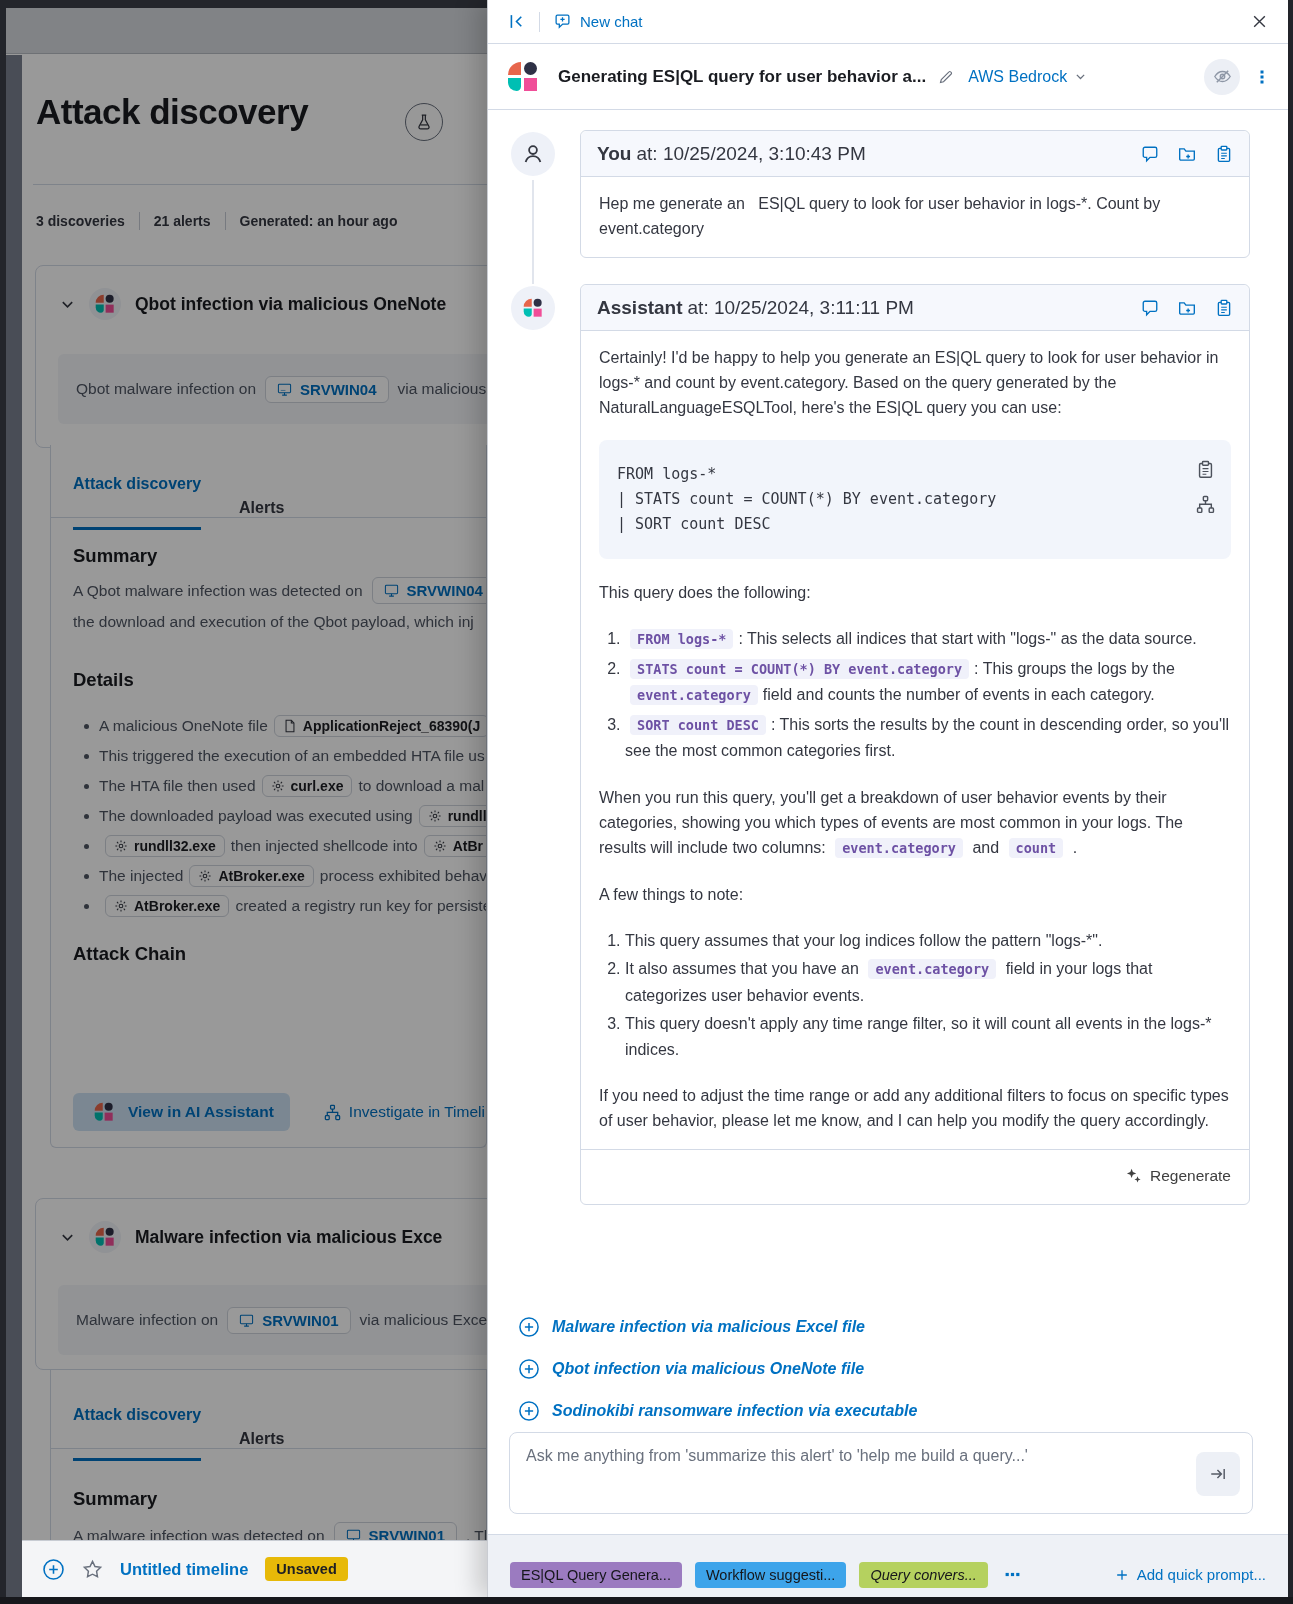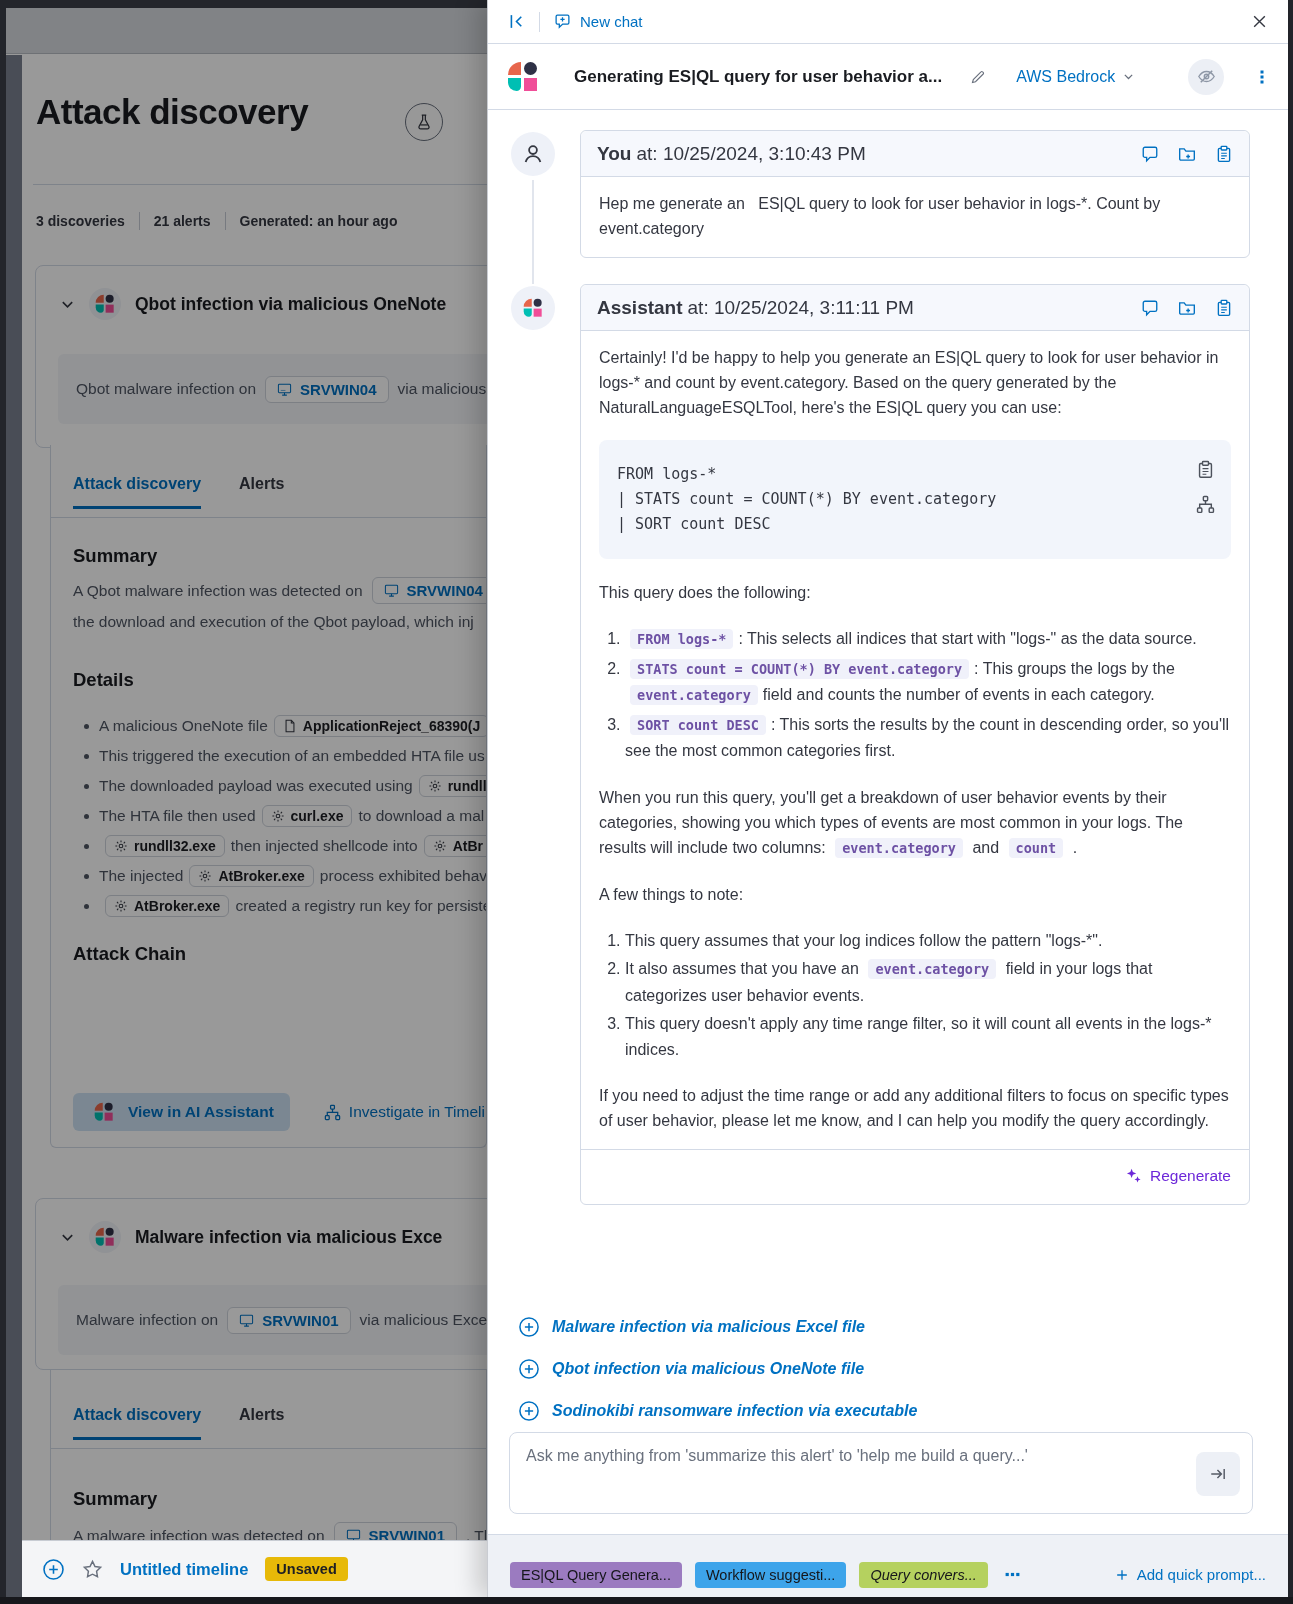--- a/index.html
+++ b/index.html
@@ -30,21 +30,21 @@
   .host-chip{display:inline-flex;align-items:center;gap:8px;border:1px solid #cfd4dd;border-radius:6px;background:#fff;
     padding:4px 11px;color:#0071c2;font-weight:600;font-size:15px;margin:0 9px;white-space:nowrap;flex:0 0 auto;}
   .host-chip svg{flex:0 0 auto;}
 
   .acc-panel{position:absolute;left:44px;width:437px;background:#fff;border:1px solid #d3dae6;border-radius:0 0 6px 6px;border-top:none;overflow:hidden;}
   .acc1{top:437px;height:703px;}
   .acc2{top:1362px;height:230px;}
   .tabs-row{position:absolute;left:22px;top:30px;display:flex;gap:38px;}
   .tab{font-size:16px;font-weight:700;padding-bottom:13px;white-space:nowrap;}
   .tab.active{color:#0071c2;border-bottom:3px solid #0071c2;}
-  .tab.idle{color:#343741;}
+  .tab.idle{color:#343741;margin-top:24px;}
   .tabs-divider{position:absolute;left:0;right:0;top:72px;border-top:1px solid #d3dae6;}
   .sec-h{font-size:18.5px;font-weight:700;color:#1a1c21;position:absolute;left:22px;}
   .body-line{position:absolute;left:22px;font-size:15.5px;color:#4f5663;white-space:nowrap;display:flex;align-items:center;}
   .echip{display:inline-flex;align-items:center;gap:6px;border:1px solid #cfd4dd;border-radius:6px;background:#fff;
     padding:2px 8px;color:#1d1e24;font-weight:700;font-size:14px;margin:0 6px;white-space:nowrap;flex:0 0 auto;}
   .echip svg{color:#343741;}
   .details-ul{position:absolute;left:40px;top:260px;margin:8px;padding:0;list-style:none;}
   .details-ul li{position:relative;margin:0 0 4px;font-size:15.5px;color:#4f5663;white-space:nowrap;display:flex;align-items:center;height:26px;}
   .details-ul li::before{content:"";position:absolute;left:-15px;top:11px;width:5px;height:5px;border-radius:50%;background:#4f5663;}
 
@@ -74,21 +74,21 @@
   
   .flyout{position:absolute;left:487px;top:0;width:801px;height:1597px;background:#fff;z-index:100;
     border-left:1px solid #c9ccd2;box-shadow:-10px 0 22px rgba(0,0,0,.18);}
   .fly-topbar{position:absolute;left:0;right:0;top:0;height:44px;border-bottom:1px solid #d3dae6;
     display:flex;align-items:center;padding:0 20px;gap:14px;}
   .topbar-sep{width:1px;height:20px;background:#d3dae6;}
   .newchat{display:inline-flex;align-items:center;gap:9px;color:#0071c2;font-size:15px;font-weight:500;}
   .close-x{margin-left:auto;color:#343741;display:flex;}
 
   .fly-titlerow{position:absolute;left:0;right:0;top:44px;height:66px;border-bottom:1px solid #d3dae6;
-    display:flex;align-items:center;padding:0 18px 0 20px;gap:16px;}
+    display:flex;align-items:center;padding:0 18px 0 20px;gap:0;}
   .conv-title{font-size:17px;font-weight:700;color:#1a1c21;margin-left:20px;white-space:nowrap;}
   .conn-link{display:inline-flex;align-items:center;gap:7px;color:#0071c2;font-size:16px;margin-left:14px;white-space:nowrap;}
   .anon-btn{margin-left:auto;width:36px;height:36px;border-radius:50%;background:#eceff5;display:flex;align-items:center;justify-content:center;color:#8e97a6;}
   .dots-v{margin-left:14px;color:#0071c2;display:flex;}
 
   .avatar{position:absolute;width:44px;height:44px;border-radius:50%;background:#eef1f8;display:flex;align-items:center;justify-content:center;color:#343741;}
   .conn-line{position:absolute;left:44px;top:180px;width:2px;height:104px;background:#e1e5ed;}
 
   .msg{position:absolute;left:92px;width:670px;border:1px solid #d3dae6;border-radius:6px;background:#fff;}
   .msg-head{height:46px;background:#f6f8fd;border-bottom:1px solid #d3dae6;border-radius:6px 6px 0 0;
@@ -100,21 +100,21 @@
 
   .code-block{margin-top:20px;background:#f2f5fb;border-radius:8px;padding:22px 18px;position:relative;
     font-family:"DejaVu Sans Mono",monospace;font-size:15px;line-height:25px;color:#343741;}
   .code-actions{position:absolute;right:16px;top:20px;display:flex;flex-direction:column;gap:16px;color:#4d525c;}
   .p-block{margin:21px 0 0;}
   .icode{font-family:"DejaVu Sans Mono",monospace;font-size:13.5px;font-weight:700;color:#6d51a4;background:#f0f1fa;
     border-radius:4px;padding:2px 7px;margin:0 5px;white-space:nowrap;}
   ol.chat-list{margin:21px 0 0;padding:0 0 0 26px;}
   ol.chat-list li{margin:0 0 3px;line-height:25.5px;}
   .msg-divider{border-top:1px solid #d3dae6;margin:16px -18px 0;}
-  .regen-row{display:flex;justify-content:flex-end;align-items:center;gap:8px;padding:13px 0 0;color:#6d28d9;font-size:15.5px;font-weight:500;}
+  .regen-row{display:flex;justify-content:flex-end;align-items:center;gap:8px;padding:13px 0 0;color:#404040;font-size:15.5px;font-weight:500;}
 
   .suggestions{position:absolute;left:30px;top:1306px;font-style:italic;}
   .sugg-row{display:flex;align-items:center;gap:12px;height:42px;color:#0071c2;font-size:16px;font-weight:600;white-space:nowrap;}
 
   .chat-input{position:absolute;left:21px;top:1432px;width:744px;height:82px;border:1px solid #d3dae6;border-radius:8px;background:#fff;}
   .chat-input textarea{position:absolute;inset:0;border:none;outline:none;resize:none;background:transparent;
     font-family:"Liberation Sans",sans-serif;font-size:16px;color:#343741;padding:14px 70px 14px 16px;}
   .chat-input textarea::placeholder{color:#69707d;}
   .send-btn{position:absolute;right:12px;top:19px;width:44px;height:44px;border-radius:8px;background:#edf0f6;
     display:flex;align-items:center;justify-content:center;color:#555b66;}
@@ -221,39 +221,39 @@
               <path d="M3.5 1.5h6l3 3v10h-9z" fill="none" stroke="currentColor" stroke-width="1.2"></path>
               <path d="M9.5 1.5v3h3" fill="none" stroke="currentColor" stroke-width="1.2"></path>
             </svg>
             <span>ApplicationReject_68390(J</span>
           </span>
         </li>
         <li>
           <span>This triggered the execution of an embedded HTA file us</span>
         </li>
         <li>
+          <span>The HTA file then used</span>
+          <span class="echip">
+            <svg viewBox="0 0 16 16" width="14" height="14">
+              <circle cx="8" cy="8" r="2.1" fill="none" stroke="currentColor" stroke-width="1.2"></circle>
+              <path d="M8 1.6v2.1M8 12.3v2.1M1.6 8h2.1M12.3 8h2.1M3.4 3.4l1.5 1.5M11.1 11.1l1.5 1.5M12.6 3.4l-1.5 1.5M4.9 11.1l-1.5 1.5" stroke="currentColor" stroke-width="1.2"></path>
+            </svg>
+            <span>curl.exe</span>
+          </span>
+          <span>to download a mal</span>
+        </li>
+        <li>
           <span>The downloaded payload was executed using</span>
           <span class="echip">
             <svg viewBox="0 0 16 16" width="14" height="14">
               <circle cx="8" cy="8" r="2.1" fill="none" stroke="currentColor" stroke-width="1.2"></circle>
               <path d="M8 1.6v2.1M8 12.3v2.1M1.6 8h2.1M12.3 8h2.1M3.4 3.4l1.5 1.5M11.1 11.1l1.5 1.5M12.6 3.4l-1.5 1.5M4.9 11.1l-1.5 1.5" stroke="currentColor" stroke-width="1.2"></path>
             </svg>
             <span>rundll</span>
           </span>
-        </li>
-        <li>
-          <span>The HTA file then used</span>
-          <span class="echip">
-            <svg viewBox="0 0 16 16" width="14" height="14">
-              <circle cx="8" cy="8" r="2.1" fill="none" stroke="currentColor" stroke-width="1.2"></circle>
-              <path d="M8 1.6v2.1M8 12.3v2.1M1.6 8h2.1M12.3 8h2.1M3.4 3.4l1.5 1.5M11.1 11.1l1.5 1.5M12.6 3.4l-1.5 1.5M4.9 11.1l-1.5 1.5" stroke="currentColor" stroke-width="1.2"></path>
-            </svg>
-            <span>curl.exe</span>
-          </span>
-          <span>to download a mal</span>
         </li>
         <li>
           <span class="echip">
             <svg viewBox="0 0 16 16" width="14" height="14">
               <circle cx="8" cy="8" r="2.1" fill="none" stroke="currentColor" stroke-width="1.2"></circle>
               <path d="M8 1.6v2.1M8 12.3v2.1M1.6 8h2.1M12.3 8h2.1M3.4 3.4l1.5 1.5M11.1 11.1l1.5 1.5M12.6 3.4l-1.5 1.5M4.9 11.1l-1.5 1.5" stroke="currentColor" stroke-width="1.2"></path>
             </svg>
             <span>rundll32.exe</span>
           </span>
           <span>then injected shellcode into</span>

